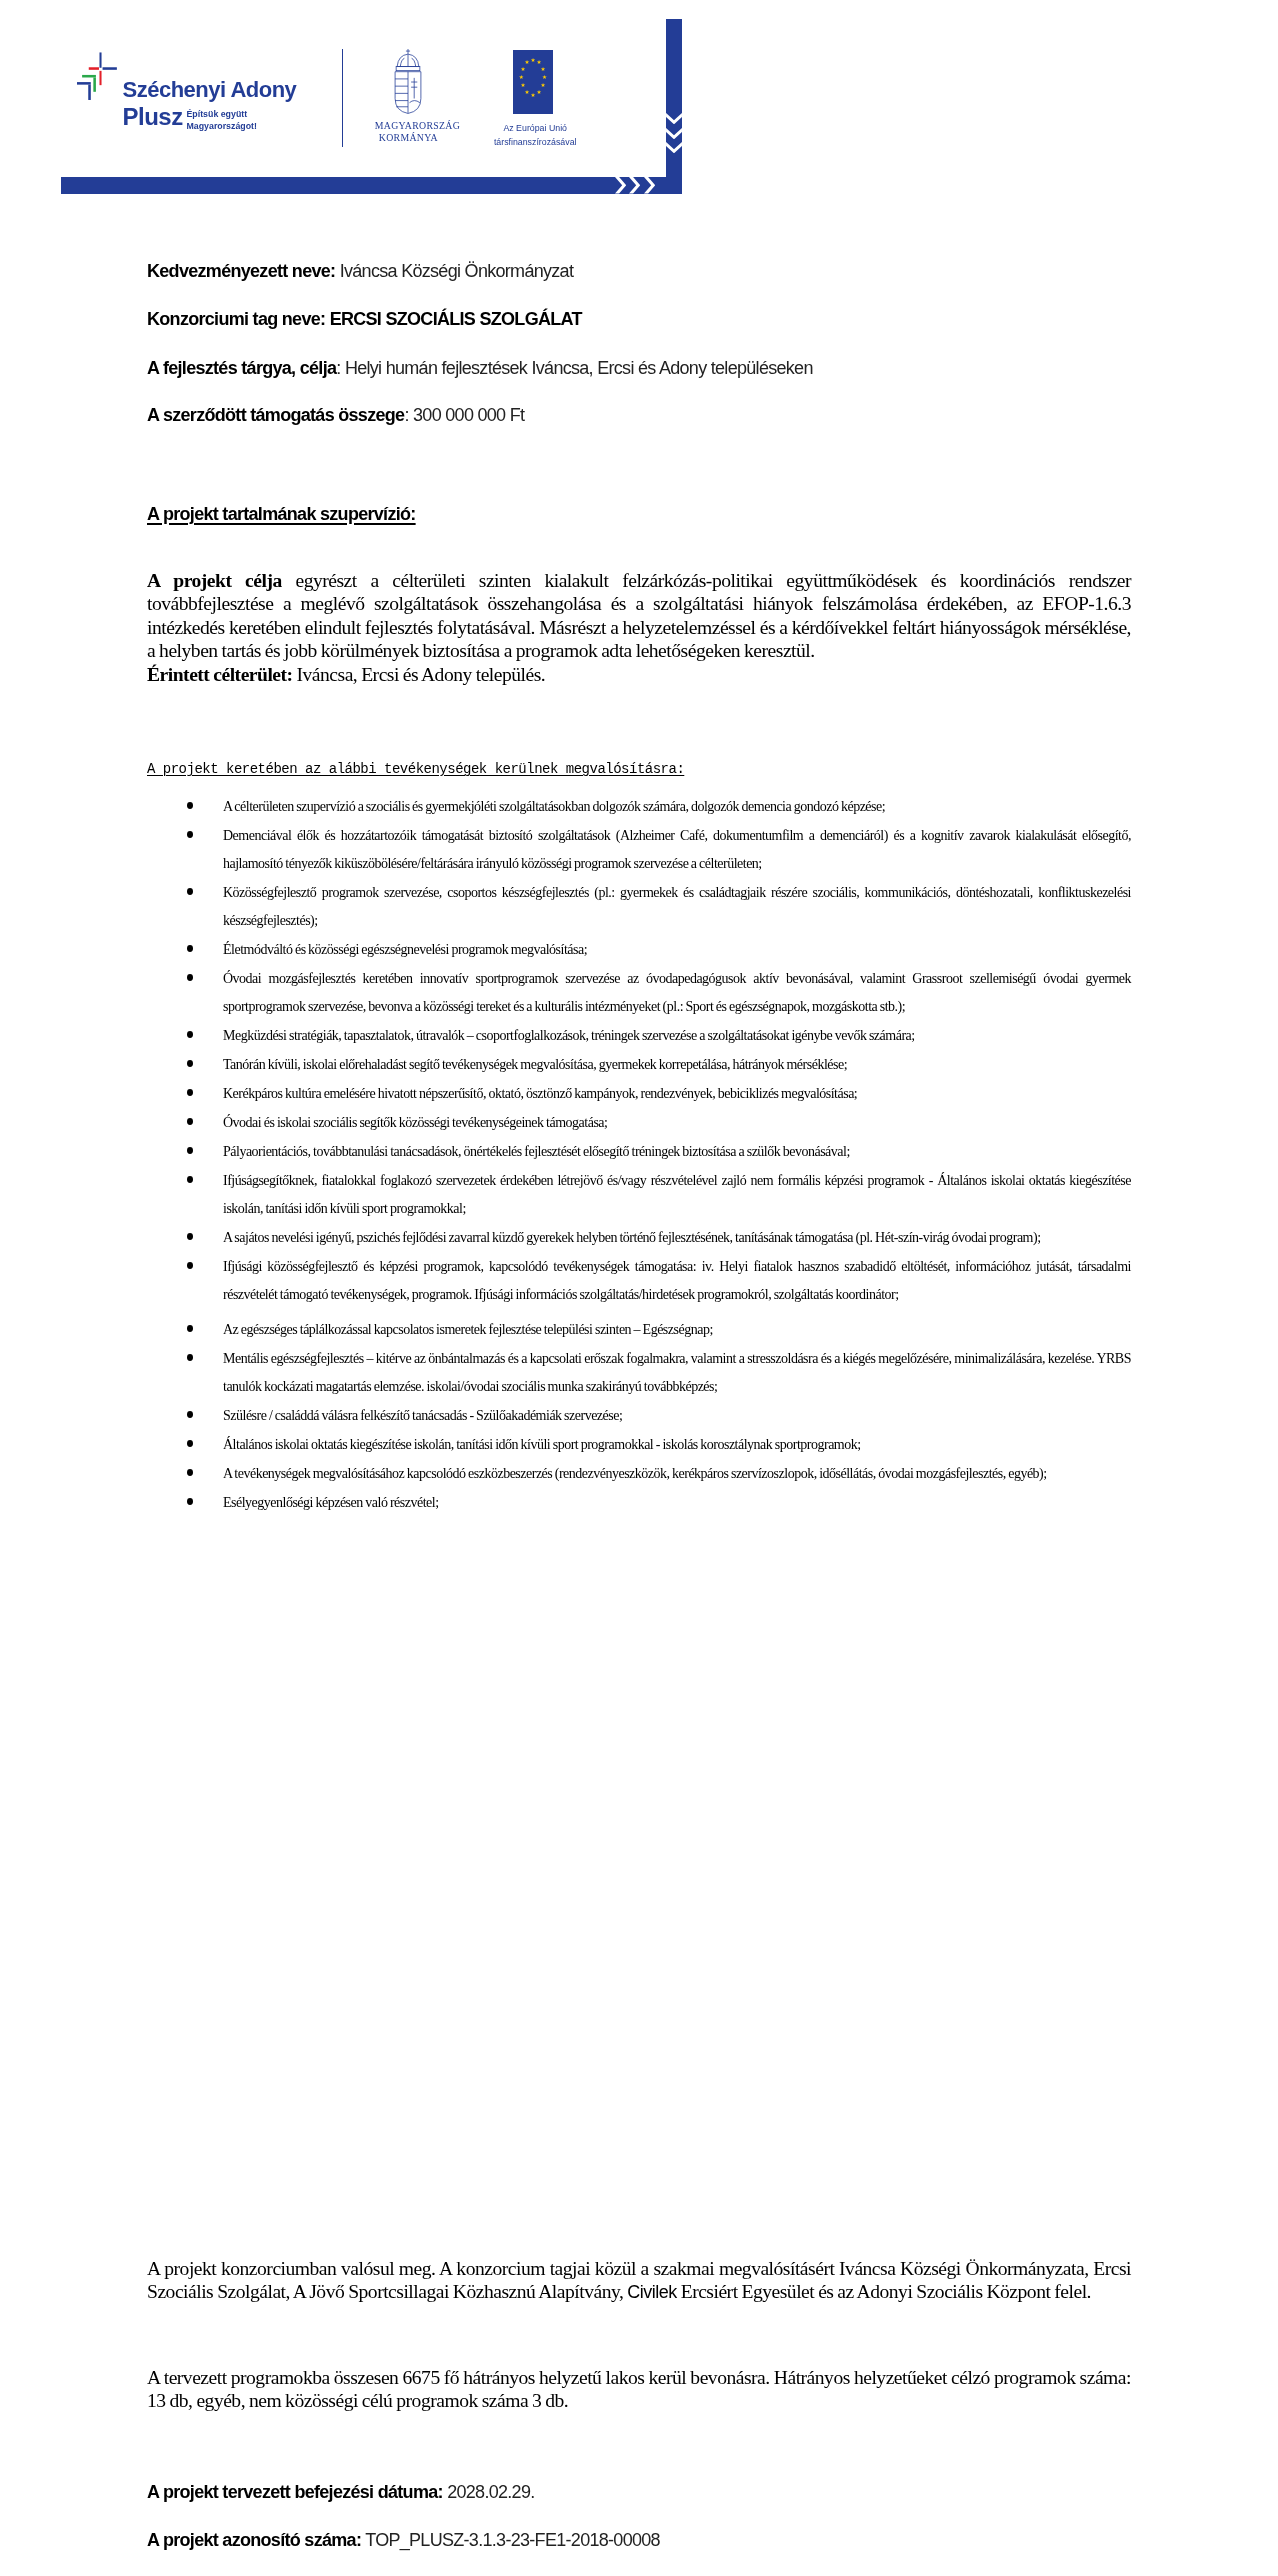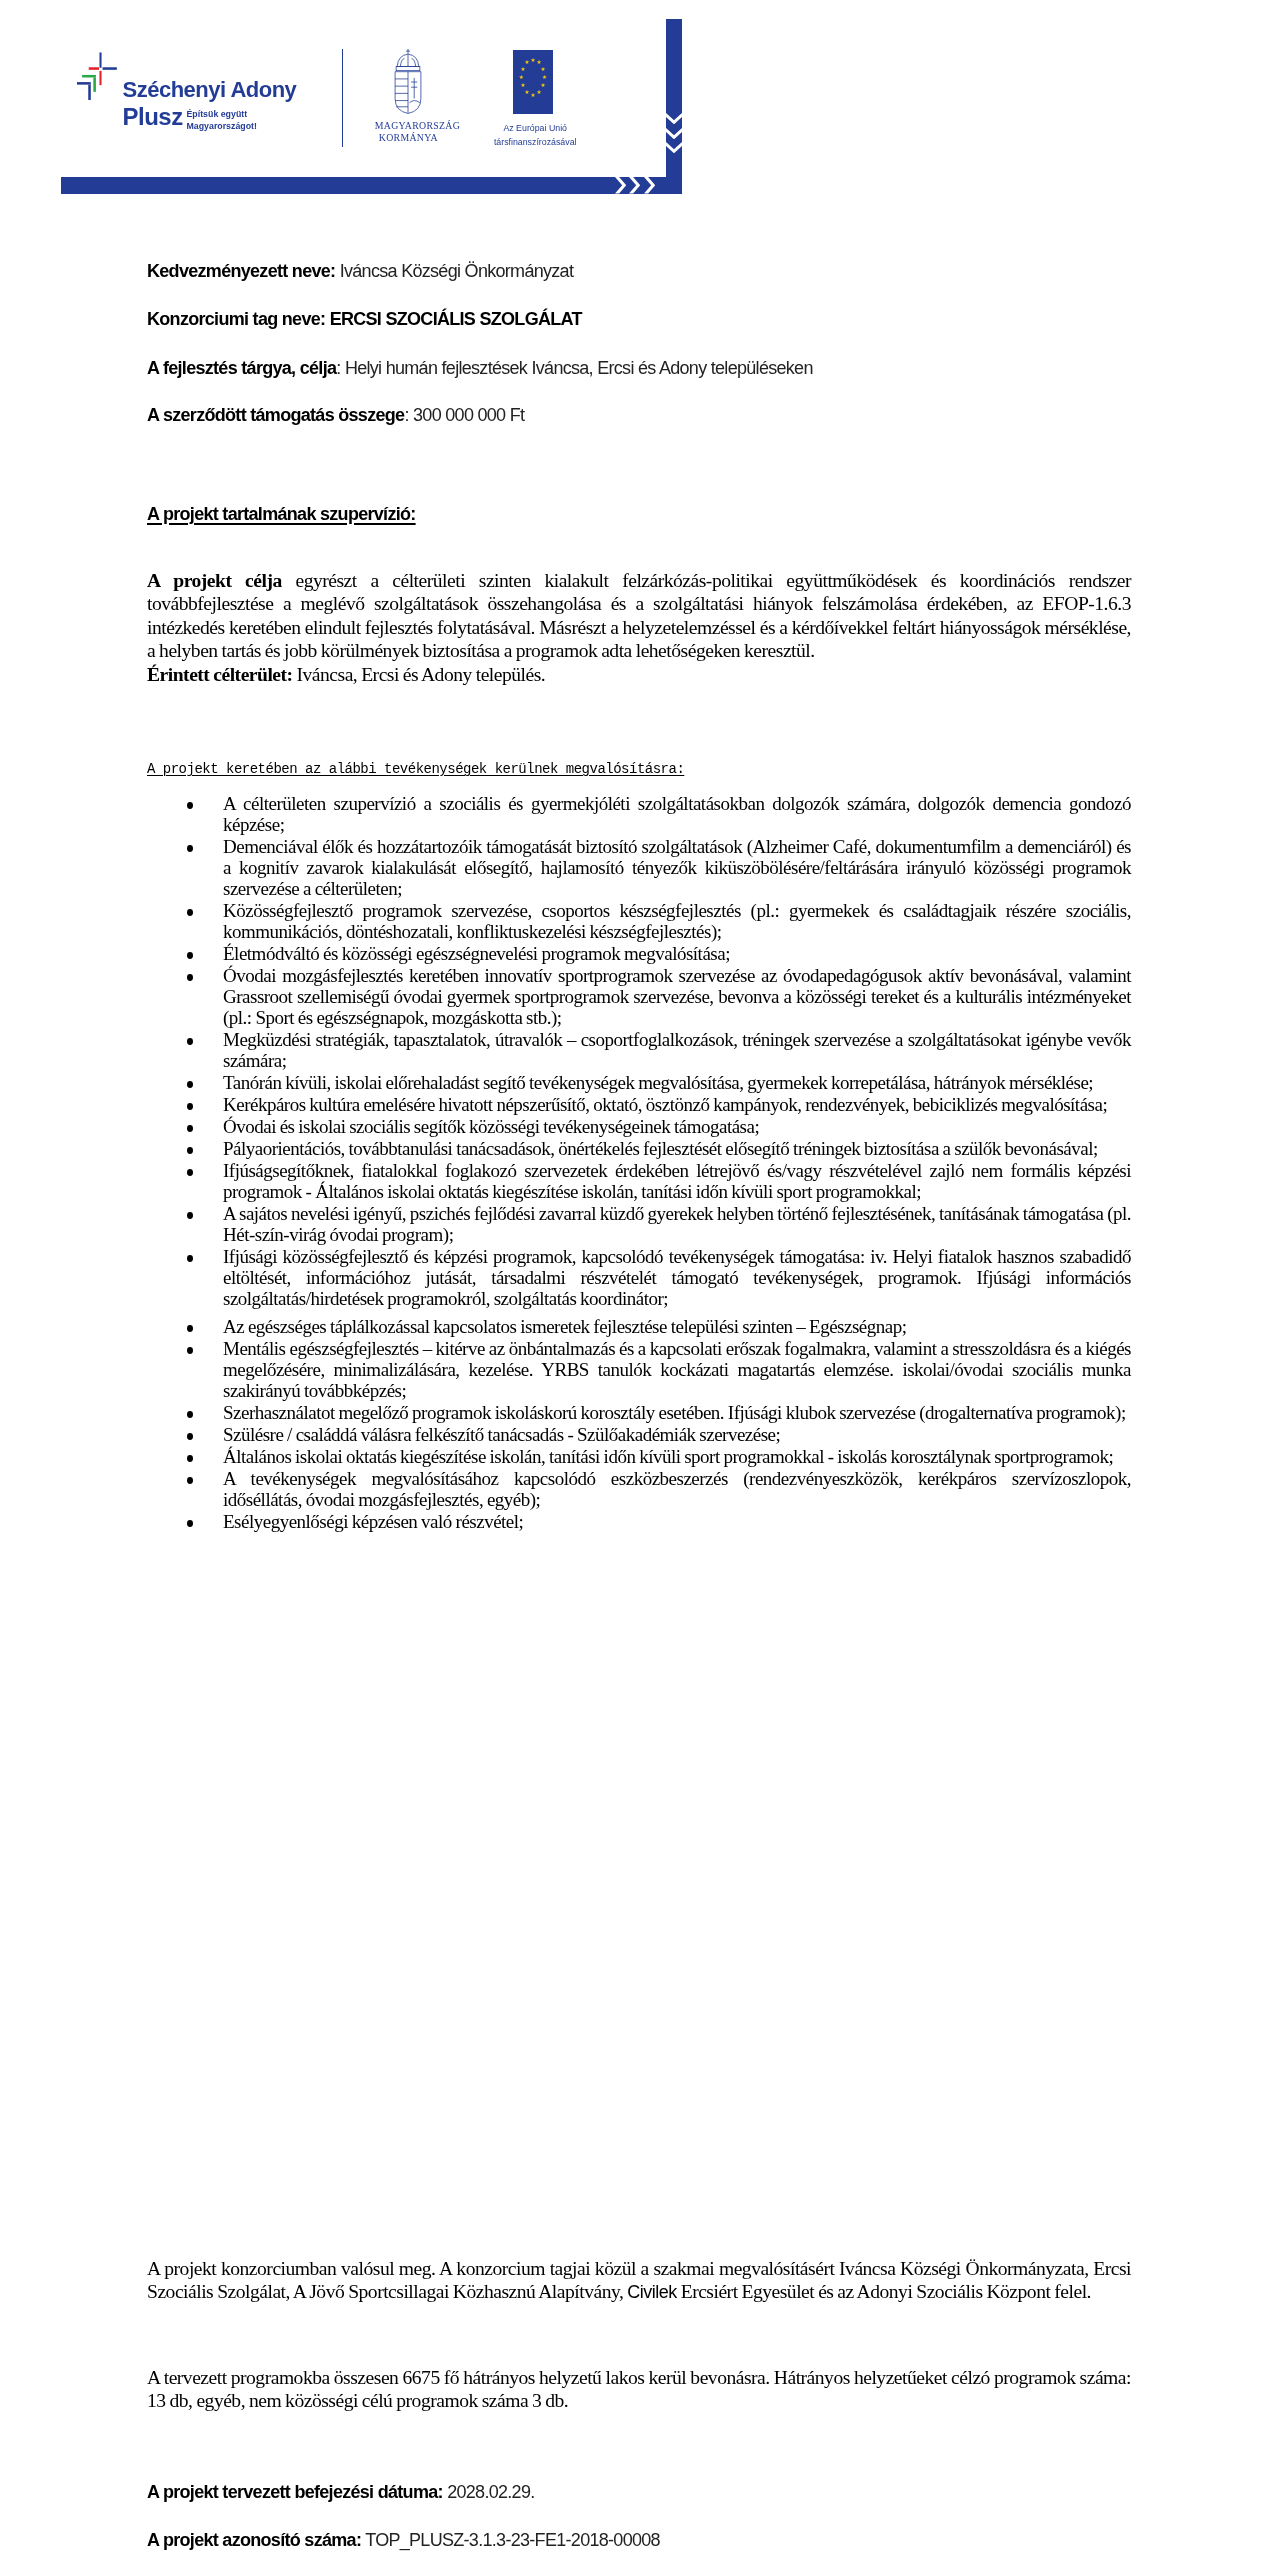--- a/index.html
+++ b/index.html
@@ -37,21 +37,21 @@
   .field .v.bold { font-weight: bold; color: #000; }
 
   .section-title { position: absolute; left: 0; font-family: "Liberation Sans", sans-serif; font-weight: bold; font-size: 18px; letter-spacing: -0.7px; text-decoration: underline; text-decoration-thickness: 1.5px; text-underline-offset: 2.6px; line-height: 23px; }
 
   .para { position: absolute; left: 0; width: 984px; font-family: "Liberation Serif", serif; font-size: 19.6px; line-height: 23.4px; text-align: justify; letter-spacing: -0.5px; word-spacing: -0.5px; }
   .para b { font-weight: bold; }
 
   .list-title { position: absolute; left: 0; font-family: Liberation Mono, monospace; font-size: 14px; line-height: 23.4px; text-decoration: underline; text-decoration-thickness: 1px; text-underline-offset: 2.1px; letter-spacing: -0.5px; }
 
   .activities { position: absolute; left: 0; top: 793px; width: 984px; margin: 0; padding: 0; list-style: none; }
-  .activities li { position: relative; padding-left: 76px; font-family: "Liberation Serif", serif; font-size: 19px; line-height: 21px; text-align: justify; letter-spacing: -0.5px; word-spacing: -0.5px; margin-bottom: 1px; }
+  .activities li { position: relative; padding-left: 76px; font-family: "Liberation Serif", serif; font-size: 14px; line-height: 28px; text-align: justify; letter-spacing: -0.5px; word-spacing: -0.5px; margin-bottom: 1px; }
   .activities li .bullet { position: absolute; left: 40px; top: 8.8px; width: 6.2px; height: 7.2px; background: #000; border-radius: 50%; }
   .activities li.gap-after { margin-bottom: 7.2px; }
 
   .civ { font-family: "Liberation Sans", sans-serif; font-size: 18px; letter-spacing: -0.5px; }
 </style>
 </head>
 <body>
 
 <div class="banner">
   <div class="frame-right"></div>
@@ -189,21 +189,20 @@
     <li><span class="bullet"></span><span>Megküzdési stratégiák, tapasztalatok, útravalók – csoportfoglalkozások, tréningek szervezése a szolgáltatásokat igénybe vevők számára;</span></li>
     <li><span class="bullet"></span><span>Tanórán kívüli, iskolai előrehaladást segítő tevékenységek megvalósítása, gyermekek korrepetálása, hátrányok mérséklése;</span></li>
     <li><span class="bullet"></span><span>Kerékpáros kultúra emelésére hivatott népszerűsítő, oktató, ösztönző kampányok, rendezvények, bebiciklizés megvalósítása;</span></li>
     <li><span class="bullet"></span><span>Óvodai és iskolai szociális segítők közösségi tevékenységeinek támogatása;</span></li>
     <li><span class="bullet"></span><span>Pályaorientációs, továbbtanulási tanácsadások, önértékelés fejlesztését elősegítő tréningek biztosítása a szülők bevonásával;</span></li>
     <li><span class="bullet"></span><span>Ifjúságsegítőknek, fiatalokkal foglakozó szervezetek érdekében létrejövő és/vagy részvételével zajló nem formális képzési programok - Általános iskolai oktatás kiegészítése iskolán, tanítási időn kívüli sport programokkal;</span></li>
     <li><span class="bullet"></span><span>A sajátos nevelési igényű, pszichés fejlődési zavarral küzdő gyerekek helyben történő fejlesztésének, tanításának támogatása (pl. Hét-szín-virág óvodai program);</span></li>
     <li class="gap-after"><span class="bullet"></span><span>Ifjúsági közösségfejlesztő és képzési programok, kapcsolódó tevékenységek támogatása: iv. Helyi fiatalok hasznos szabadidő eltöltését, információhoz jutását, társadalmi részvételét támogató tevékenységek, programok. Ifjúsági információs szolgáltatás/hirdetések programokról, szolgáltatás koordinátor;</span></li>
     <li><span class="bullet"></span><span>Az egészséges táplálkozással kapcsolatos ismeretek fejlesztése települési szinten – Egészségnap;</span></li>
     <li><span class="bullet"></span><span>Mentális egészségfejlesztés – kitérve az önbántalmazás és a kapcsolati erőszak fogalmakra, valamint a stresszoldásra és a kiégés megelőzésére, minimalizálására, kezelése. YRBS tanulók kockázati magatartás elemzése. iskolai/óvodai szociális munka szakirányú továbbképzés;</span></li>
-    <li><span class="bullet"></span><span>Szerhasználatot megelőző programok iskoláskorú korosztály esetében. Ifjúsági klubok szervezése (drogalternatíva programok);</span></li>
     <li><span class="bullet"></span><span>Szülésre / családdá válásra felkészítő tanácsadás - Szülőakadémiák szervezése;</span></li>
     <li><span class="bullet"></span><span>Általános iskolai oktatás kiegészítése iskolán, tanítási időn kívüli sport programokkal - iskolás korosztálynak sportprogramok;</span></li>
     <li><span class="bullet"></span><span>A tevékenységek megvalósításához kapcsolódó eszközbeszerzés (rendezvényeszközök, kerékpáros szervízoszlopok, időséllátás, óvodai mozgásfejlesztés, egyéb);</span></li>
     <li><span class="bullet"></span><span>Esélyegyenlőségi képzésen való részvétel;</span></li>
   </ul>
 
   <div class="para" style="top:2257px;">
     <span>A projekt konzorciumban valósul meg. A konzorcium tagjai közül a szakmai megvalósításért Iváncsa Községi Önkormányzata, Ercsi Szociális Szolgálat, A Jövő Sportcsillagai Közhasznú Alapítvány, </span><span class="civ">Civilek</span><span> Ercsiért Egyesület és az Adonyi Szociális Központ felel.</span>
   </div>
 

